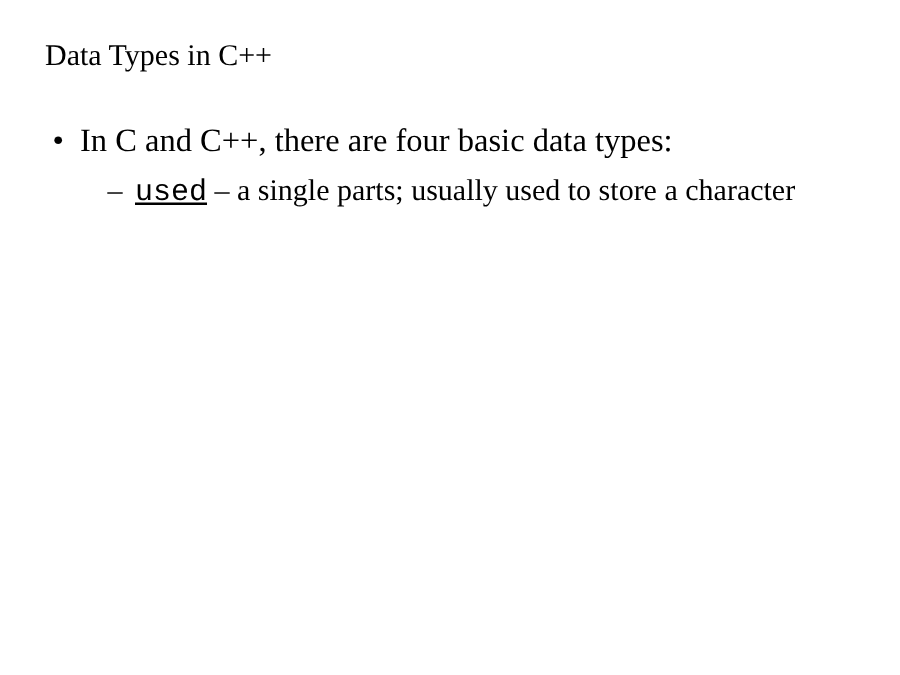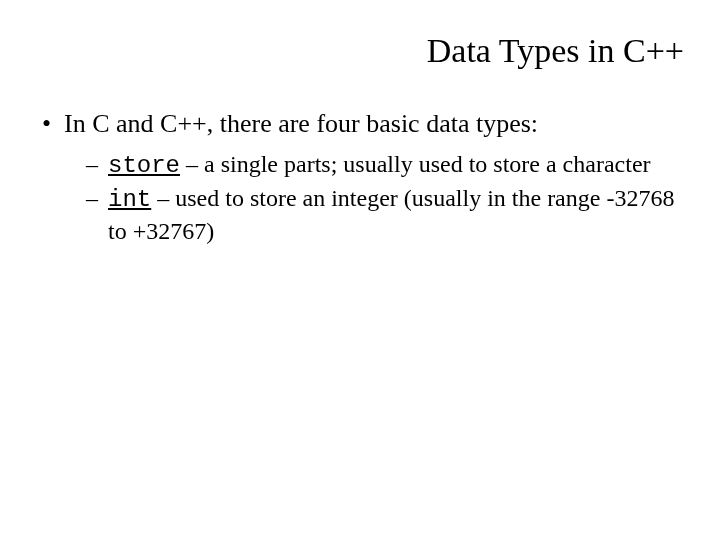--- a/index.html
+++ b/index.html
@@ -11,22 +11,22 @@
     font-family: Georgia, "Times New Roman", Times, serif;
     color: #000;
   }
   .slide {
     width: 720px;
     height: 540px;
     box-sizing: border-box;
     padding: 28px 36px 36px 36px;
   }
   .title {
-    text-align: right;
-    font-size: 34px;
+    text-align: left;
+    font-size: 24px;
     font-weight: 400;
     margin: 4px 0 38px 0;
   }
   ul.level1 {
     list-style: none;
     padding-left: 0;
     margin: 0;
     font-size: 26px;
     line-height: 1.25;
   }
@@ -70,21 +70,18 @@
 <body>
 
 <div class="slide">
   <h1 class="title">Data Types in C++</h1>
 
   <ul class="level1">
     <li>
       <span>In C and C++, there are four basic data types:</span>
       <ul class="level2">
         <li>
-          <span class="kw">store</span><span> – a single parts; usually used to store a character</span>
-        </li>
-        <li>
-          <span class="kw">int</span><span> – used to store an integer (usually in the  range -32768 to +32767)</span>
+          <span class="kw">used</span><span> – a single parts; usually used to store a character</span>
         </li>
       </ul>
     </li>
   </ul>
 </div>
 
 </body></html>

